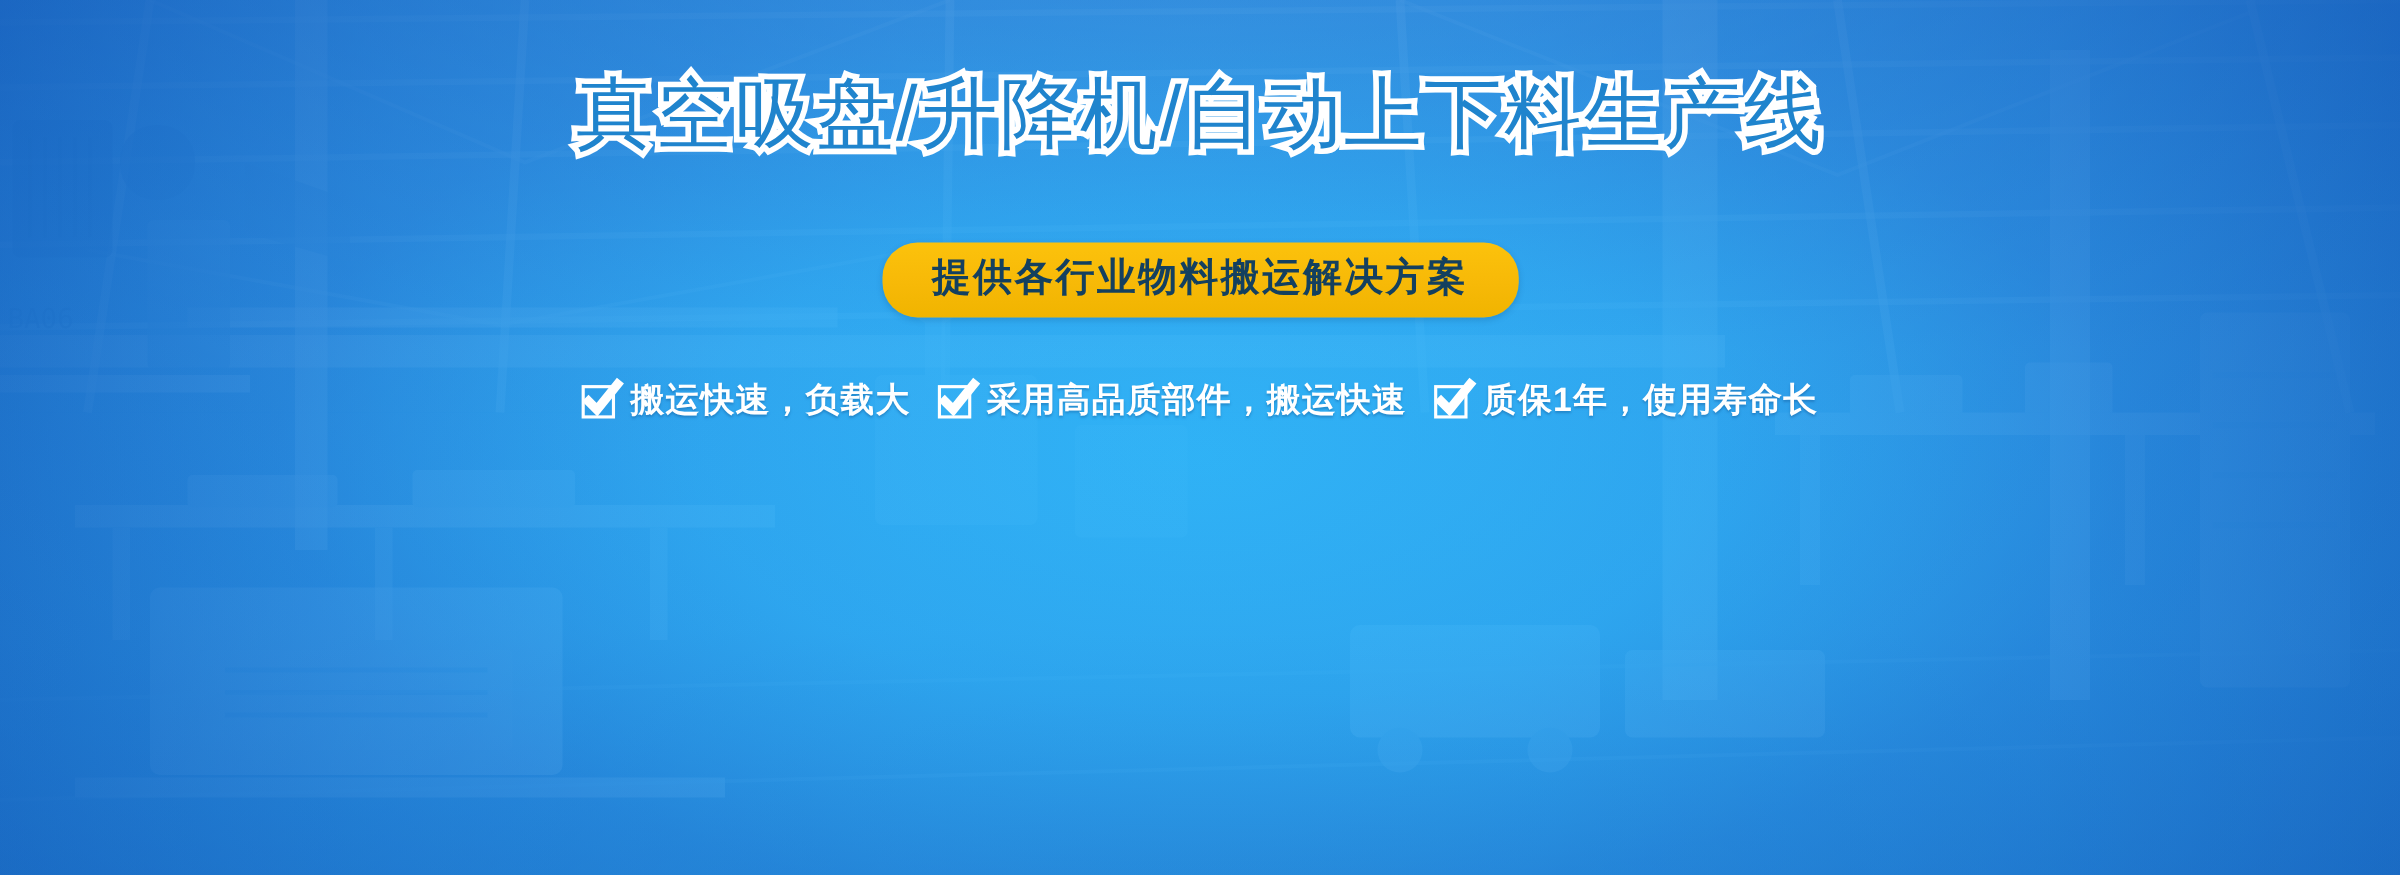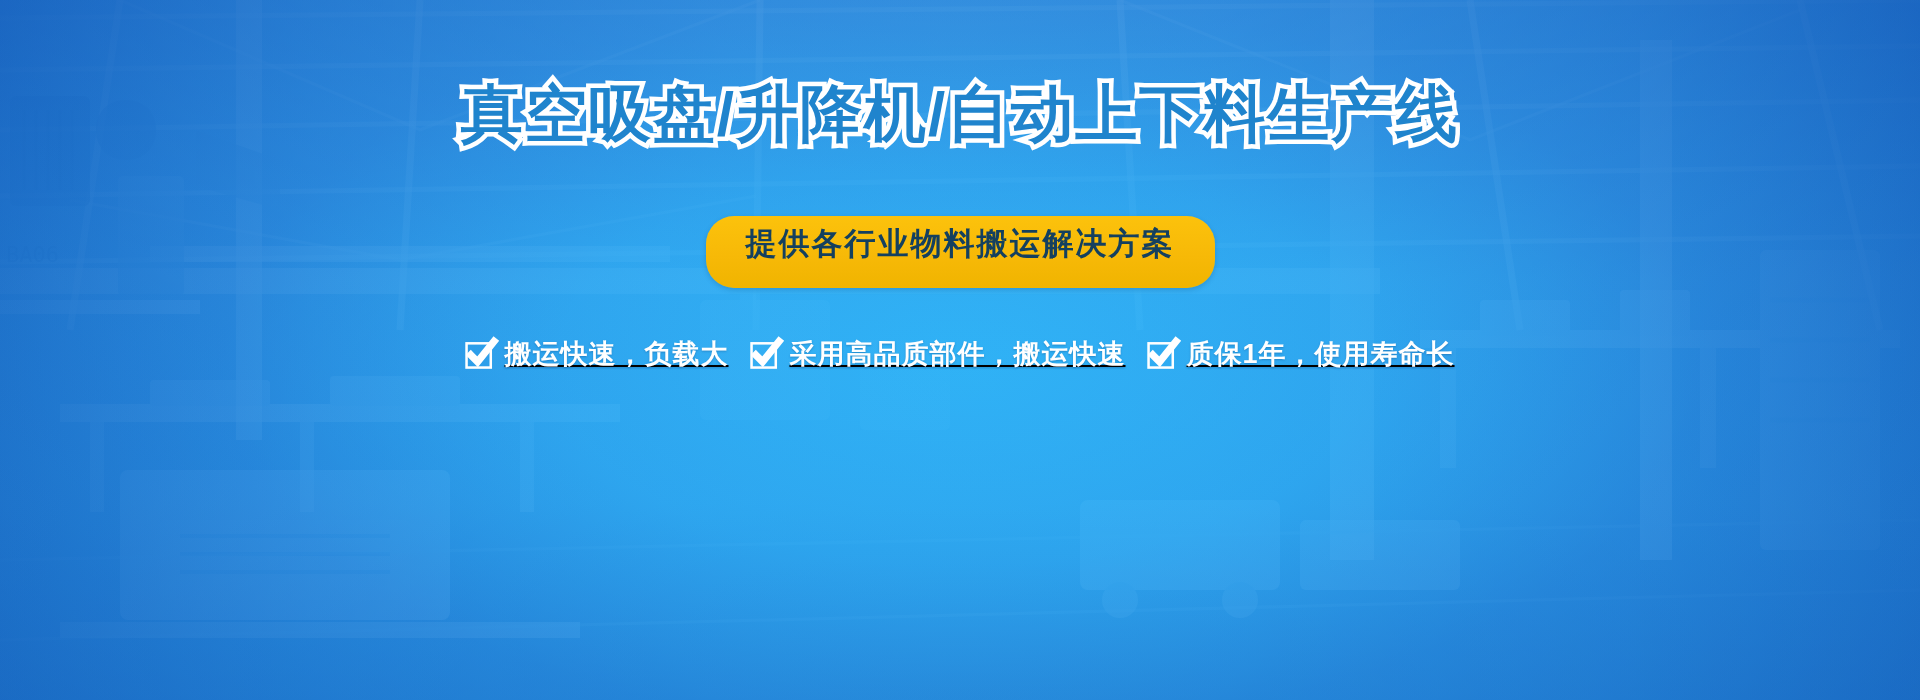--- a/index.html
+++ b/index.html
@@ -35,58 +35,57 @@
     background:linear-gradient(180deg, rgba(22,110,205,.30) 0%, rgba(40,165,240,.10) 40%, rgba(40,170,244,.14) 72%, rgba(30,130,215,.30) 100%);
   }
 
   
   .content{
     position:absolute; inset:0;
     display:flex; flex-direction:column; align-items:center;
   }
 
   .headline{
-    margin-top:79px;
+    margin-top:57px;
     font-size:62px;
-    font-weight:bold;
+    font-weight:normal;
     letter-spacing:2px;
     line-height:1.12;
     color:#1f84cd;
     -webkit-text-stroke:9px #ffffff;
     paint-order:stroke fill;
     text-shadow:0 2px 0 rgba(255,255,255,.6);
     white-space:nowrap;
   }
 
   .cta-wrap{
     margin-top:26px;
   }
   .cta{
     display:inline-block;
-    padding:9px 40px 24px;
+    padding:9px 40px 12px;
     border-radius:28px;
     background:linear-gradient(180deg,#fcc20c 0%,#f7b907 55%,#f0b400 100%);
     color:#14405f;
     font-size:31px;
     font-weight:bold;
     letter-spacing:2px;
     line-height:1.25;
     white-space:nowrap;
     box-shadow:0 2px 5px rgba(10,60,110,.22);
     border:none;
     cursor:pointer;
   }
 
   .features{
     margin-top:48px;
     display:flex;
     align-items:center;
     gap:22px;
     white-space:nowrap;
-    text-decoration:underline;
   }
   .feature{
     display:flex;
     align-items:center;
     gap:8px;
     color:#ffffff;
     font-size:27px;
     font-weight:bold;
     letter-spacing:1px;
     text-shadow:0 1px 2px rgba(12,70,130,.35);

